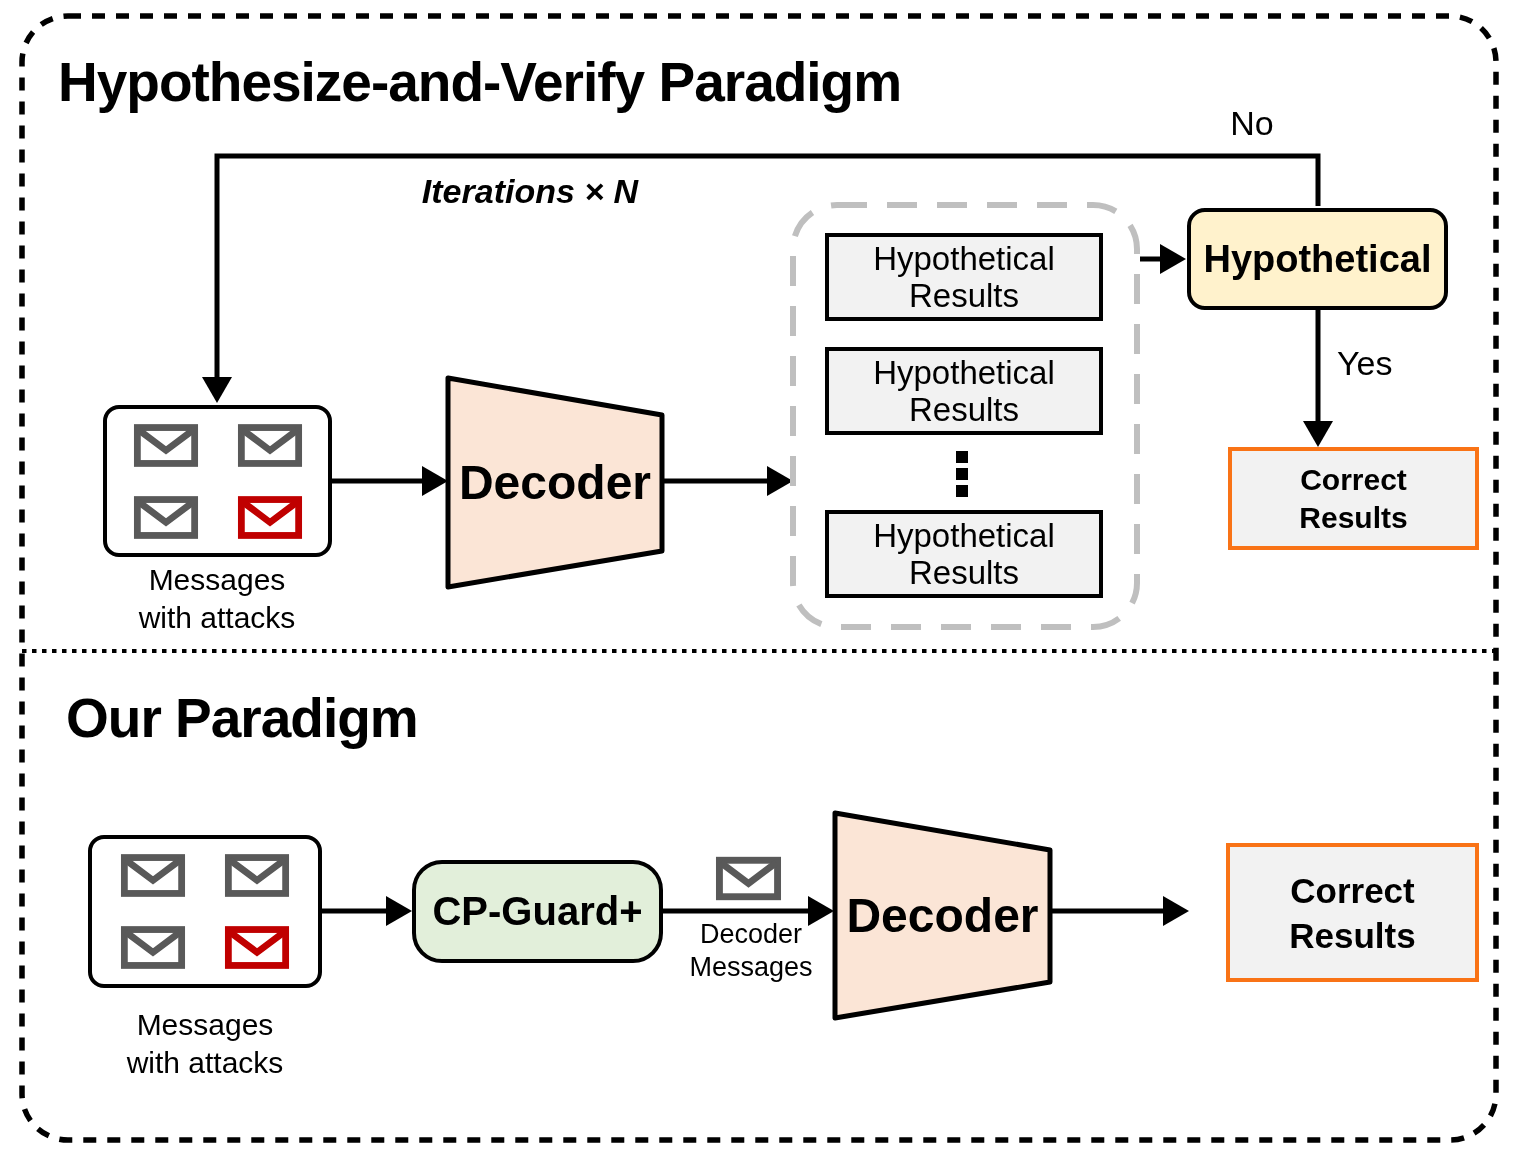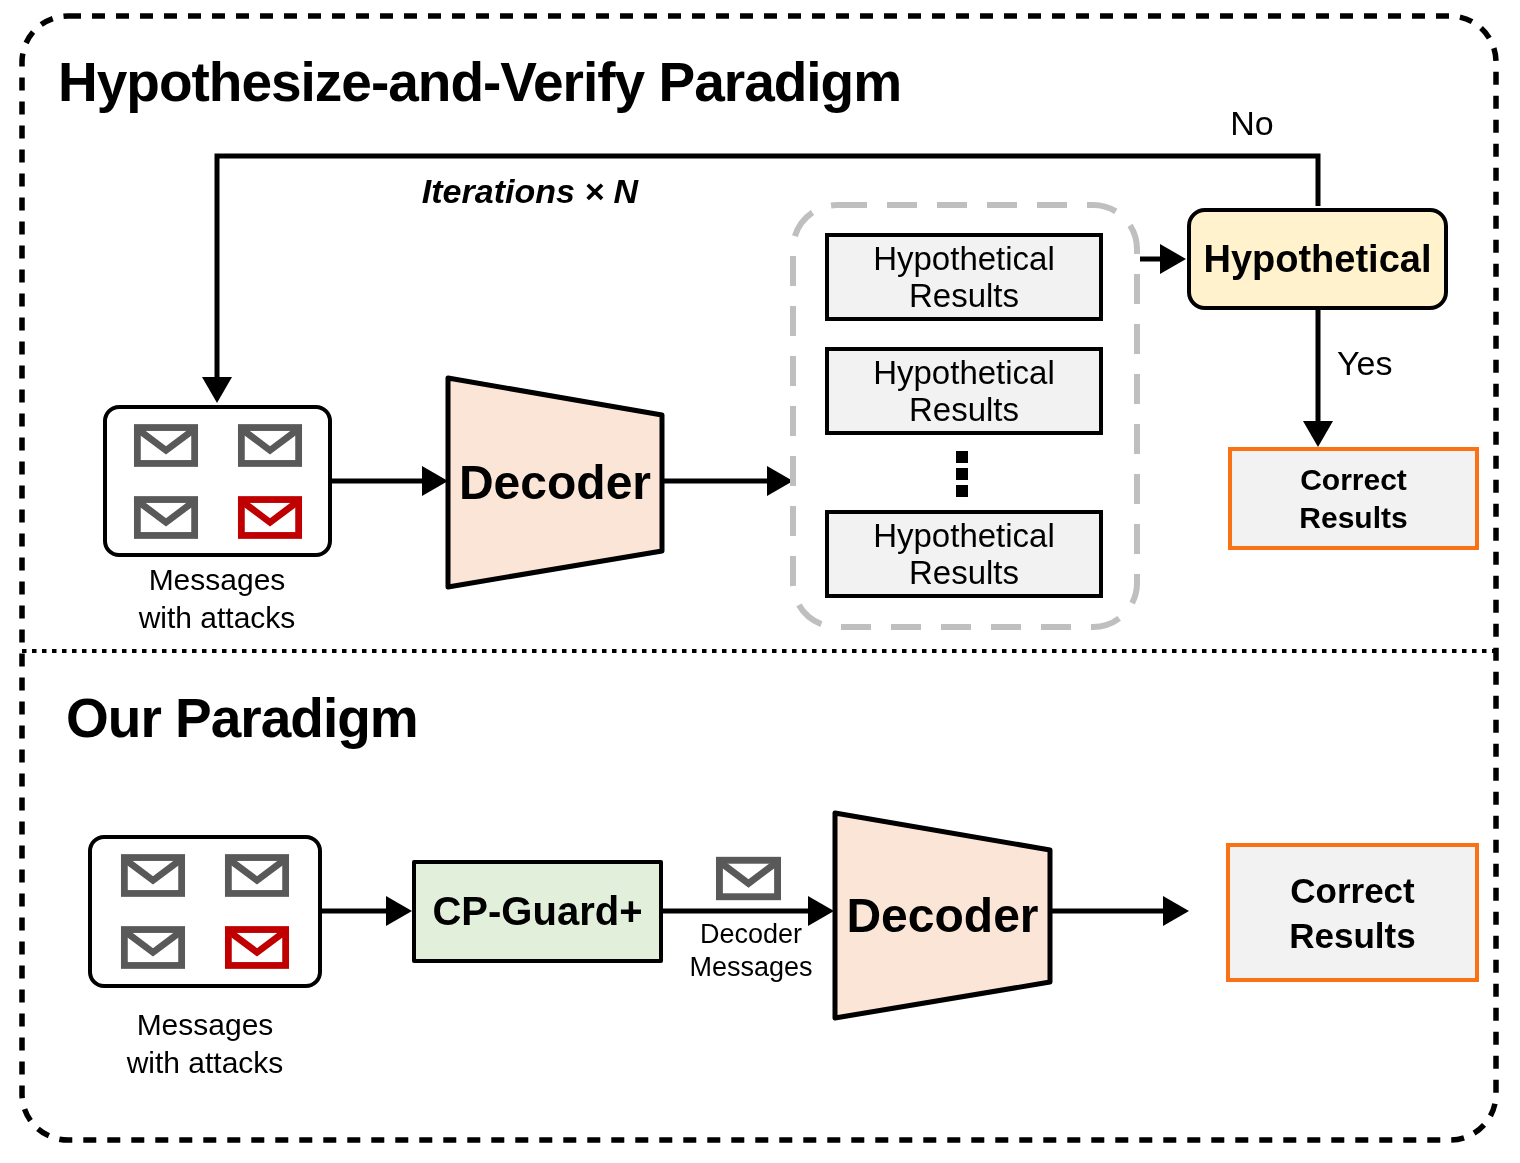--- a/index.html
+++ b/index.html
@@ -20,21 +20,21 @@
   .env{color:var(--envelope-gray);display:block;}
   .env.red{color:var(--envelope-red);}
 
   .caption{position:absolute;z-index:2;font-size:30px;line-height:38px;text-align:center;white-space:pre-line;}
 
   .hyp-box{background:var(--result-fill);border:4px solid #000;font-size:33px;line-height:37px;}
   .verification-box{background:var(--verification-fill);border:4px solid #000;border-radius:18px;font-size:38px;font-weight:bold;}
   .correct-box{background:var(--result-fill);border:4px solid #f97316;margin-left:36px;}
   .correct-top{font-size:30px;font-weight:bold;line-height:38px;}
   .correct-bottom{font-size:35px;font-weight:bold;line-height:45px;}
-  .cpguard-box{background:var(--cpguard-fill);border:4px solid #000;border-radius:2px;font-size:40px;font-weight:bold;}
+  .cpguard-box{background:var(--cpguard-fill);border:4px solid #000;border-radius:30px;font-size:40px;font-weight:bold;}
   .decoder-label{font-size:48px;font-weight:bold;background:transparent;border:none;}
 
   .benign-caption{position:absolute;z-index:2;font-size:27px;line-height:33px;text-align:center;white-space:pre-line;}
 
   .pool-rect{fill:none;stroke:var(--pool-stroke);stroke-width:6;}
   .flow{stroke:#000;stroke-width:5;fill:none;}
   .decoder-poly{fill:var(--decoder-fill);stroke:#000;stroke-width:5;stroke-linejoin:round;}
   .dot{fill:#000;}
 </style>
 </head>

